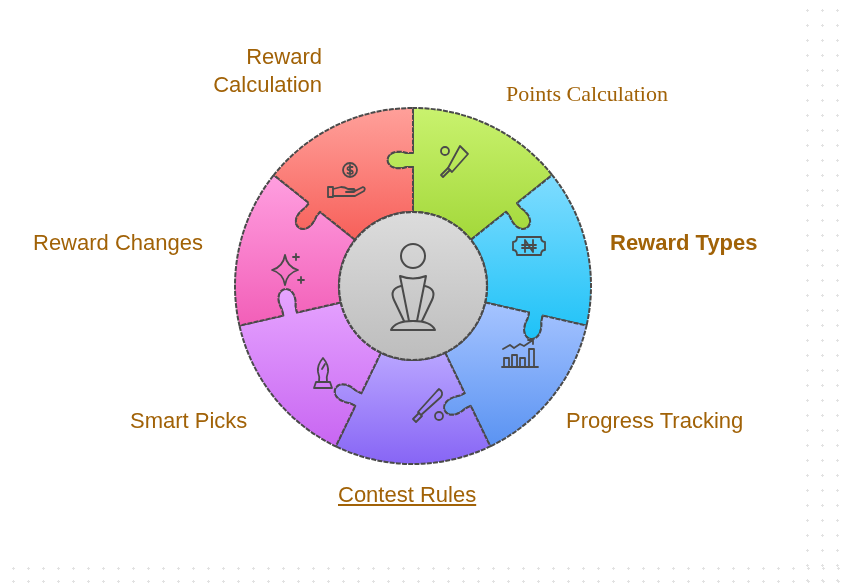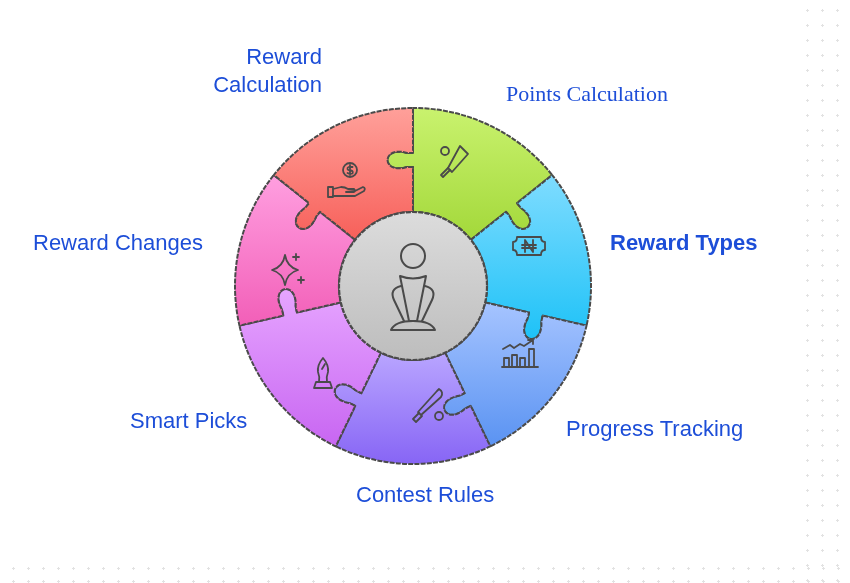--- a/index.html
+++ b/index.html
@@ -13,21 +13,21 @@
     background-image: radial-gradient(circle, #e2e2e2 1px, transparent 1.3px);
     background-size: 15px 15px; background-position: 2px 3px;
   }
   .dots-bottom {
     position: absolute; left: 0; top: 562px; width: 850px; height: 21px;
     background-image: radial-gradient(circle, #e2e2e2 1px, transparent 1.3px);
     background-size: 15px 13px; background-position: 6px 0px;
   }
   #wheel { position: absolute; left: 0; top: 0; }
   .label {
-    position: absolute; color: #1d4ed8; font-size: 22px; line-height: 28px;
+    position: absolute; color: #a16207; font-size: 22px; line-height: 28px;
     white-space: nowrap;
   }
   .label.right-align { text-align: right; }
 </style>
 </head>
 <body>
 
 <div class="dots-right"></div>
 <div class="dots-bottom"></div>
 
@@ -139,16 +139,16 @@
       </g>
     </g>
 </svg>
 
 <div class="label right-align" style="left:180px; top:43px; width:142px;">
   <div>Reward</div>
   <div>Calculation</div>
 </div>
 <div class="label" style="left:506px; top:80px;font-family:Liberation Serif, serif;">Points Calculation</div>
 <div class="label" style="left:610px; top:229px;font-weight:bold;">Reward Types</div>
-<div class="label" style="left:566px; top:407px;margin-top:8px;">Progress Tracking</div>
-<div class="label" style="left:356px; top:481px;">Contest Rules</div>
+<div class="label" style="left:566px; top:407px;">Progress Tracking</div>
+<div class="label" style="left:338px; top:481px;text-decoration:underline;">Contest Rules</div>
 <div class="label" style="left:130px; top:407px;">Smart Picks</div>
 <div class="label" style="left:33px; top:229px;text-align:right;">Reward Changes</div>
 
 </body></html>

